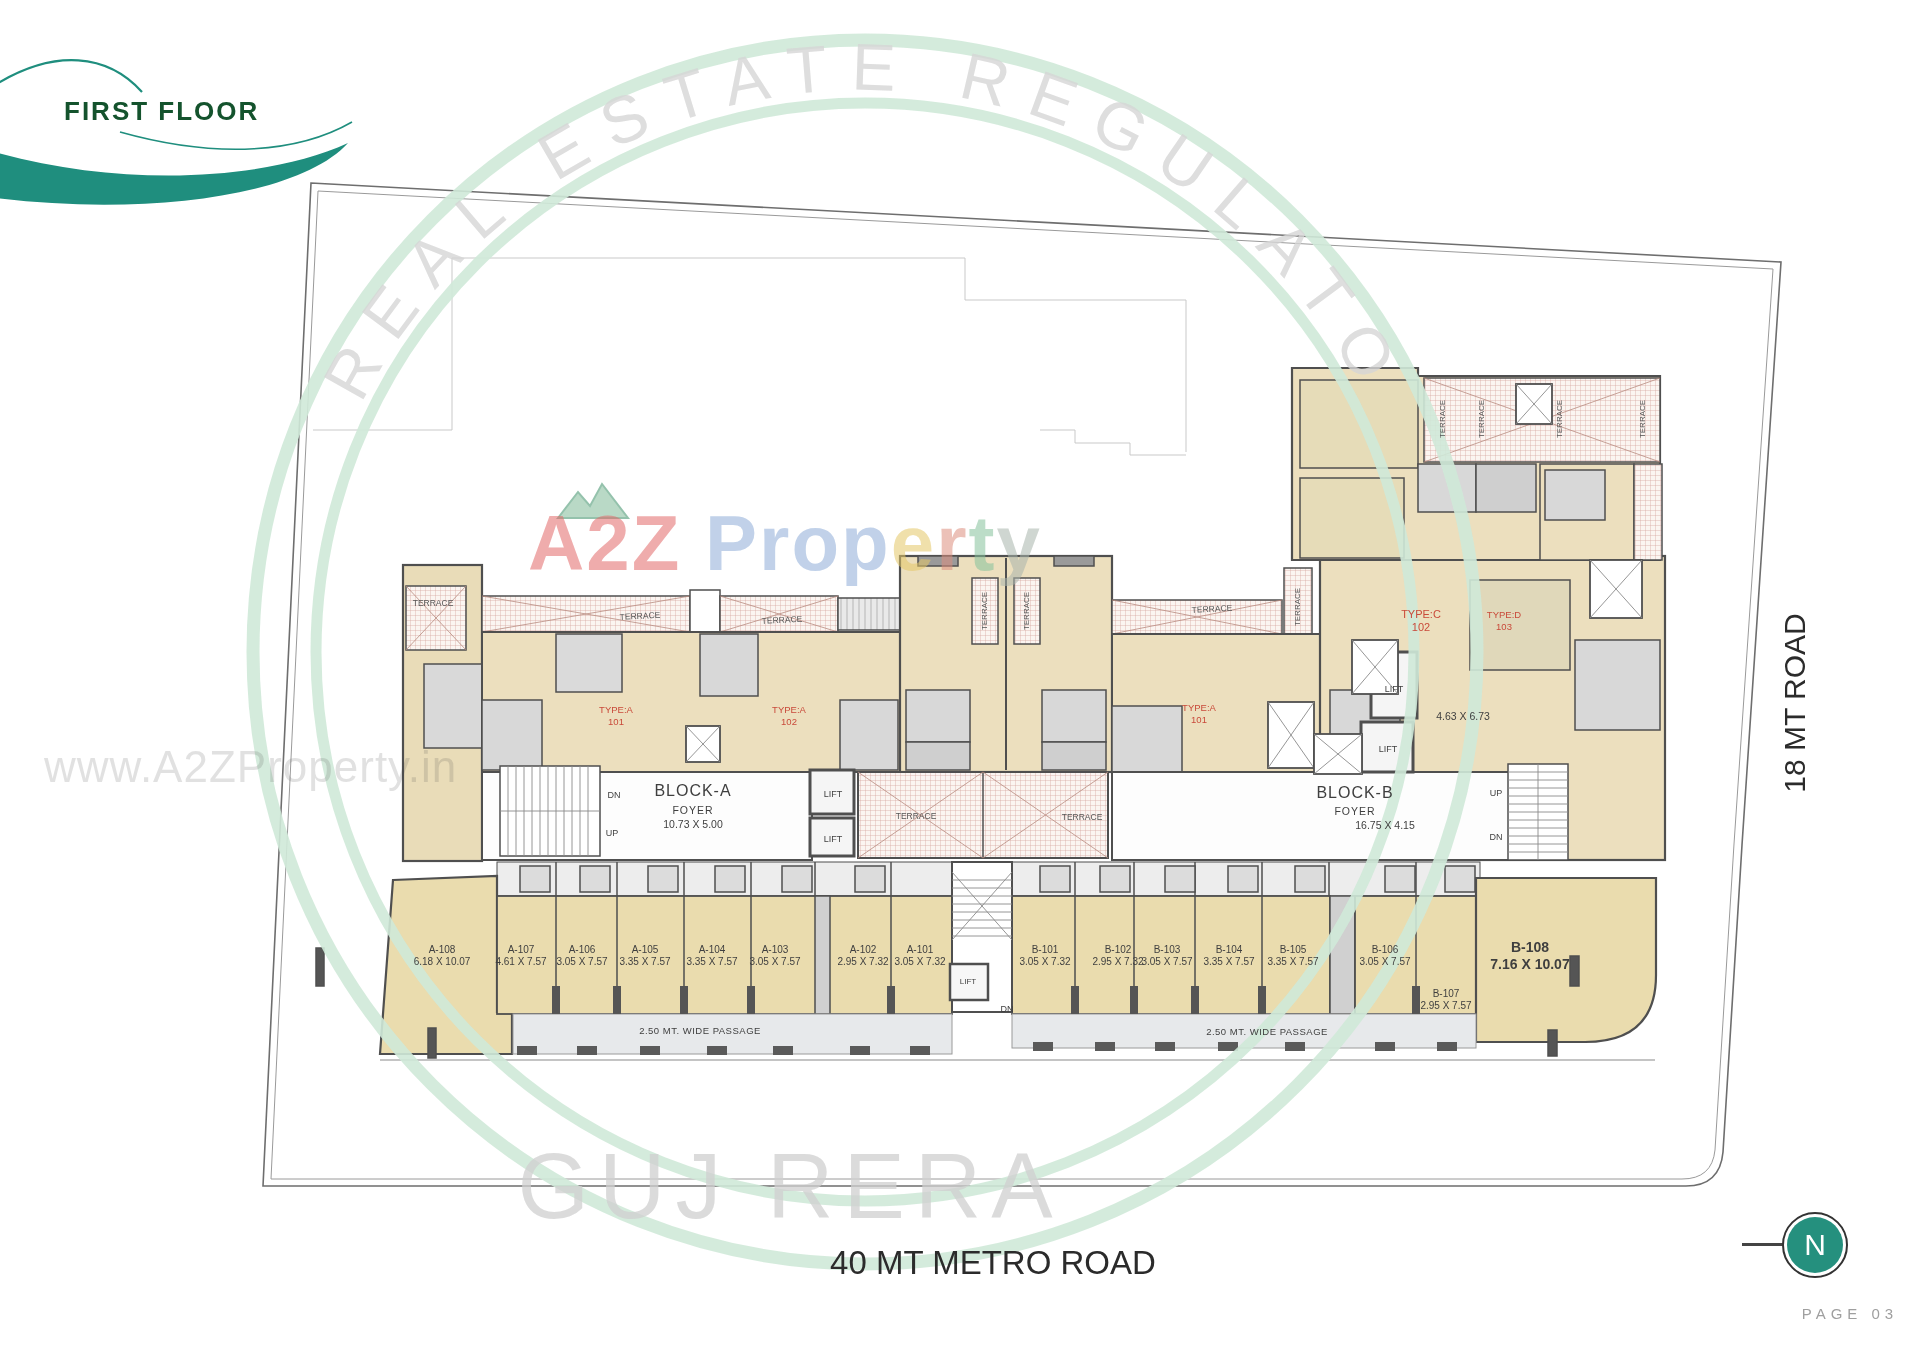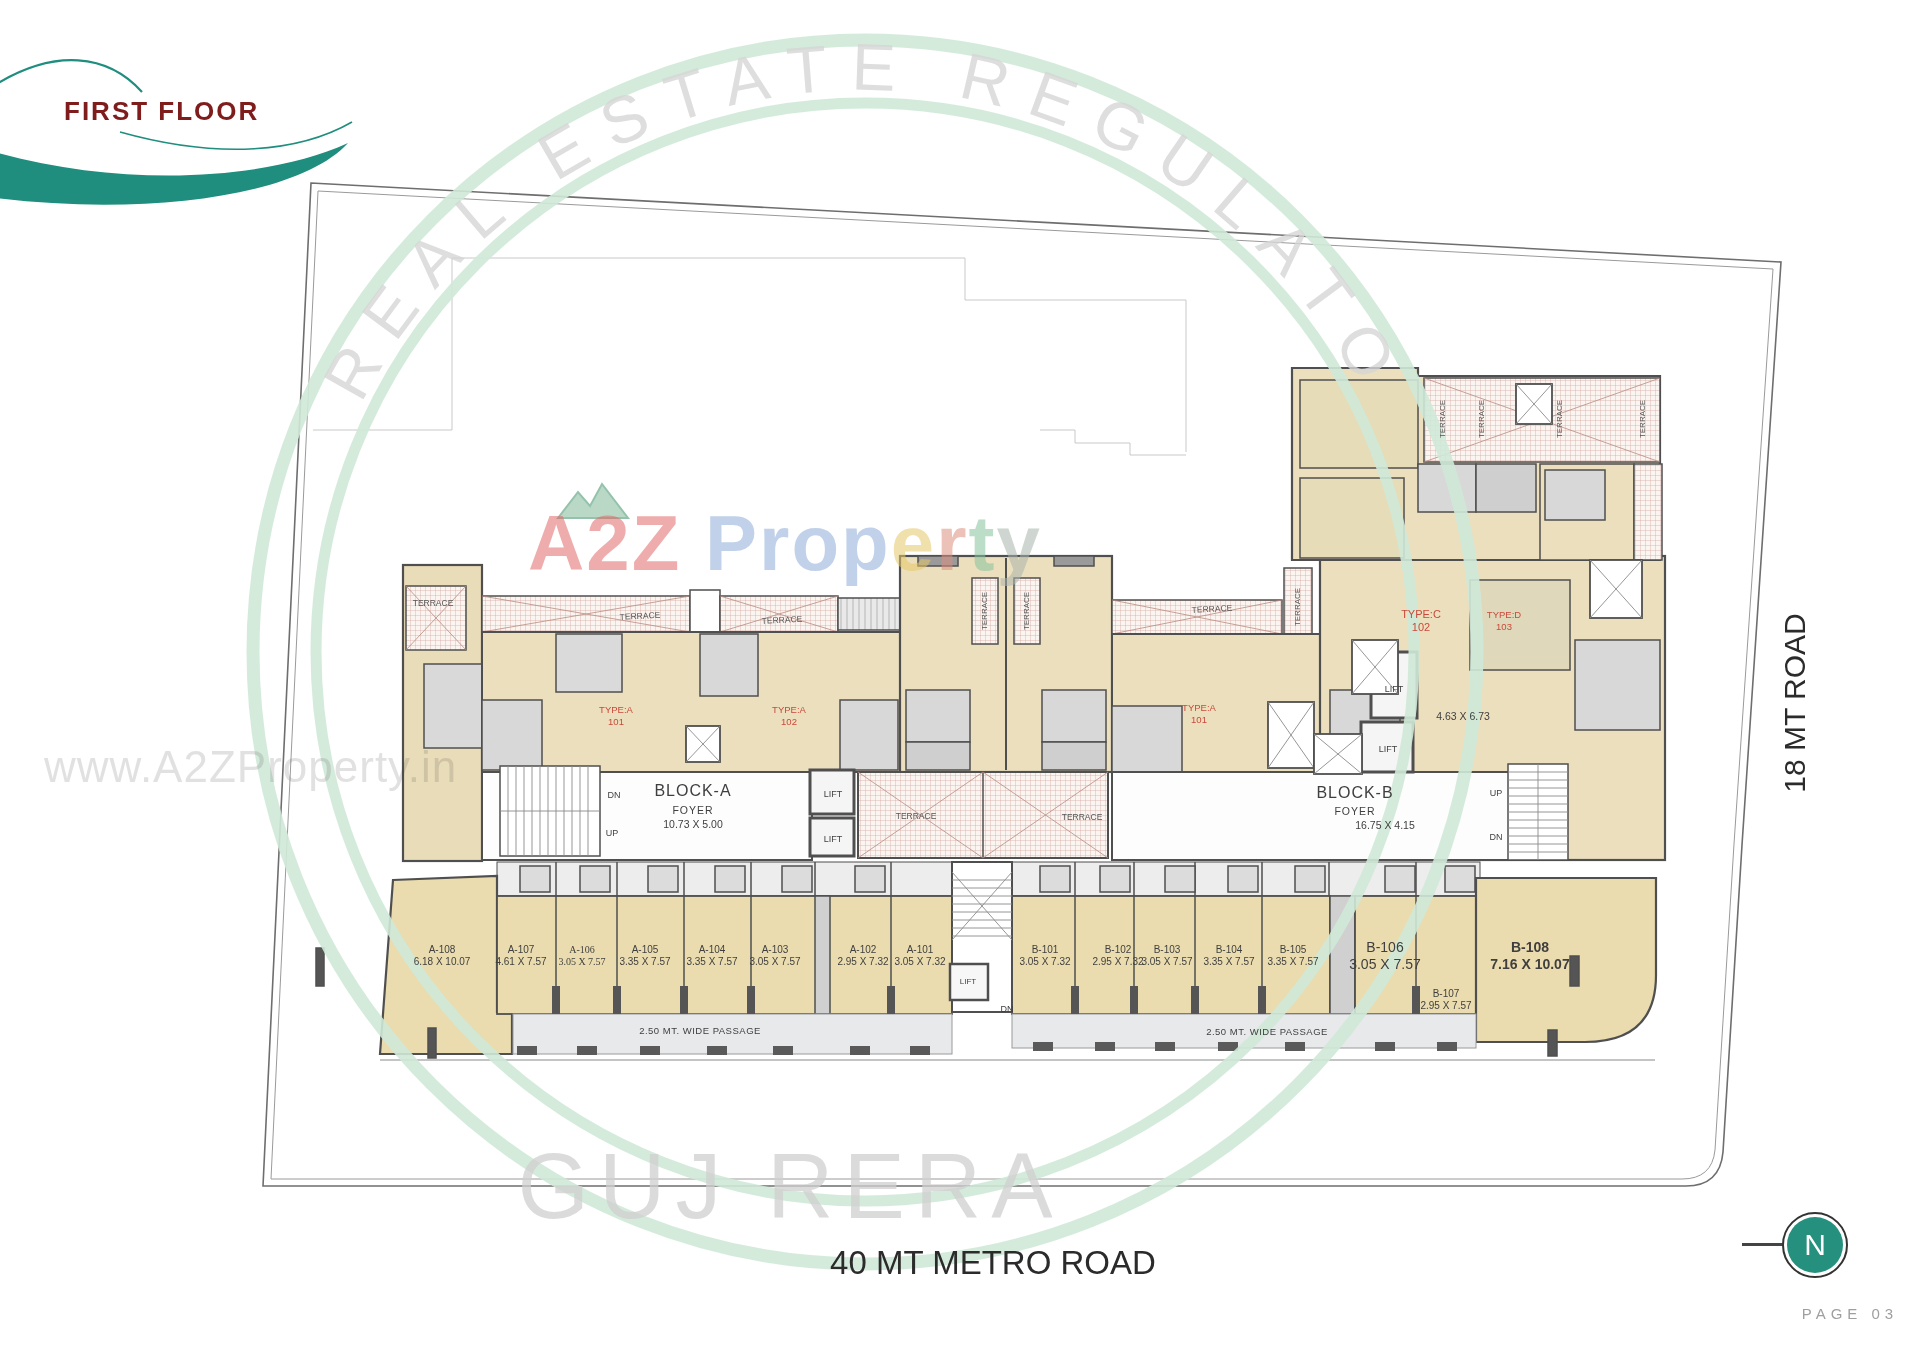--- a/index.html
+++ b/index.html
@@ -2,21 +2,21 @@
 <html><head>
 <meta charset="utf-8">
 <style>
   html,body{margin:0;padding:0;background:#ffffff;}
   #stage{position:relative;width:1920px;height:1357px;background:#ffffff;overflow:hidden;
          font-family:"Liberation Sans",sans-serif;}
   svg{position:absolute;left:0;top:0;}
   .lbl{position:absolute;text-align:center;line-height:1.22;white-space:pre-line;
        color:#3f3f3f;font-family:"Liberation Sans",sans-serif;}
   #title{position:absolute;left:64px;top:96px;font-size:26px;font-weight:bold;
-         letter-spacing:2px;color:#7f1d1d;}
+         letter-spacing:2px;color:#14532d;}
   #road-bottom{position:absolute;left:993px;top:1263px;transform:translate(-50%,-50%);
          font-size:33px;color:#2b2b2b;white-space:nowrap;}
   #road-right{position:absolute;left:1795px;top:703px;transform:translate(-50%,-50%) rotate(-90deg);
          font-size:30px;color:#2b2b2b;white-space:nowrap;}
   #page-num{position:absolute;left:1850px;top:1313px;transform:translate(-50%,-50%);
          font-size:15px;letter-spacing:5px;color:#9f9f9f;white-space:nowrap;}
   #wm-url{position:absolute;left:44px;top:742px;font-size:44px;letter-spacing:1px;
          color:rgba(70,70,70,0.16);white-space:nowrap;}
   #brand{position:absolute;left:528px;top:498px;font-size:78px;font-weight:bold;
          letter-spacing:2px;opacity:.55;white-space:nowrap;}
@@ -315,21 +315,21 @@
       <div class="lbl" style="left: 1443px; top: 419px; font-size: 8px; color: rgb(85, 85, 85); transform: translate(-50%, -50%) rotate(-90deg);">TERRACE</div>
       <div class="lbl" style="left: 1482px; top: 419px; font-size: 8px; color: rgb(85, 85, 85); transform: translate(-50%, -50%) rotate(-90deg);">TERRACE</div>
       <div class="lbl" style="left: 1560px; top: 419px; font-size: 8px; color: rgb(85, 85, 85); transform: translate(-50%, -50%) rotate(-90deg);">TERRACE</div>
       <div class="lbl" style="left: 1643px; top: 419px; font-size: 8px; color: rgb(85, 85, 85); transform: translate(-50%, -50%) rotate(-90deg);">TERRACE</div>
       <div class="lbl" style="left: 700px; top: 1031px; font-size: 9.5px; letter-spacing: 0.5px; transform: translate(-50%, -50%);">2.50 MT. WIDE PASSAGE</div>
       <div class="lbl" style="left: 1267px; top: 1032px; font-size: 9.5px; letter-spacing: 0.5px; transform: translate(-50%, -50%);">2.50 MT. WIDE PASSAGE</div>
       <div class="lbl" style="left: 442px; top: 956px; font-size: 10px; transform: translate(-50%, -50%);">A-108
 6.18 X 10.07</div>
       <div class="lbl" style="left: 521px; top: 956px; font-size: 10px; transform: translate(-50%, -50%);">A-107
 4.61 X 7.57</div>
-      <div class="lbl" style="left: 582px; top: 956px; font-size: 10px; transform: translate(-50%, -50%); font-family: Liberation Serif, serif;">A-106
+      <div class="lbl" style="left: 582px; top: 956px; font-size: 10px; transform: translate(-50%, -50%);">A-106
 3.05 X 7.57</div>
       <div class="lbl" style="left: 645px; top: 956px; font-size: 10px; transform: translate(-50%, -50%);">A-105
 3.35 X 7.57</div>
       <div class="lbl" style="left: 712px; top: 956px; font-size: 10px; transform: translate(-50%, -50%);">A-104
 3.35 X 7.57</div>
       <div class="lbl" style="left: 775px; top: 956px; font-size: 10px; transform: translate(-50%, -50%);">A-103
 3.05 X 7.57</div>
       <div class="lbl" style="left: 863px; top: 956px; font-size: 10px; transform: translate(-50%, -50%);">A-102
 2.95 X 7.32</div>
       <div class="lbl" style="left: 920px; top: 956px; font-size: 10px; transform: translate(-50%, -50%);">A-101
@@ -337,20 +337,20 @@
       <div class="lbl" style="left: 1045px; top: 956px; font-size: 10px; transform: translate(-50%, -50%);">B-101
 3.05 X 7.32</div>
       <div class="lbl" style="left: 1106px; top: 956px; font-size: 10px; transform: translate(-50%, -50%); margin-left: 12px;">B-102
 2.95 X 7.32</div>
       <div class="lbl" style="left: 1167px; top: 956px; font-size: 10px; transform: translate(-50%, -50%);">B-103
 3.05 X 7.57</div>
       <div class="lbl" style="left: 1229px; top: 956px; font-size: 10px; transform: translate(-50%, -50%);">B-104
 3.35 X 7.57</div>
       <div class="lbl" style="left: 1293px; top: 956px; font-size: 10px; transform: translate(-50%, -50%);">B-105
 3.35 X 7.57</div>
-      <div class="lbl" style="left: 1385px; top: 956px; font-size: 14px; transform: translate(-50%, -50%);">B-106
+      <div class="lbl" style="left: 1385px; top: 956px; font-size: 10px; transform: translate(-50%, -50%);">B-106
 3.05 X 7.57</div>
       <div class="lbl" style="left: 1446px; top: 1000px; font-size: 10px; transform: translate(-50%, -50%);">B-107
 2.95 X 7.57</div>
       <div class="lbl" style="left: 1530px; top: 956px; font-size: 14px; transform: translate(-50%, -50%); font-weight: bold;">B-108
 7.16 X 10.07</div>
     </div>
 </div>
 
 </body></html>

